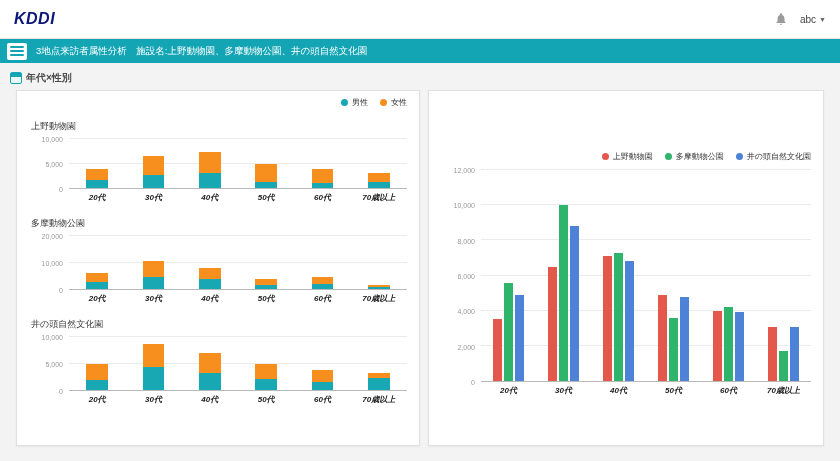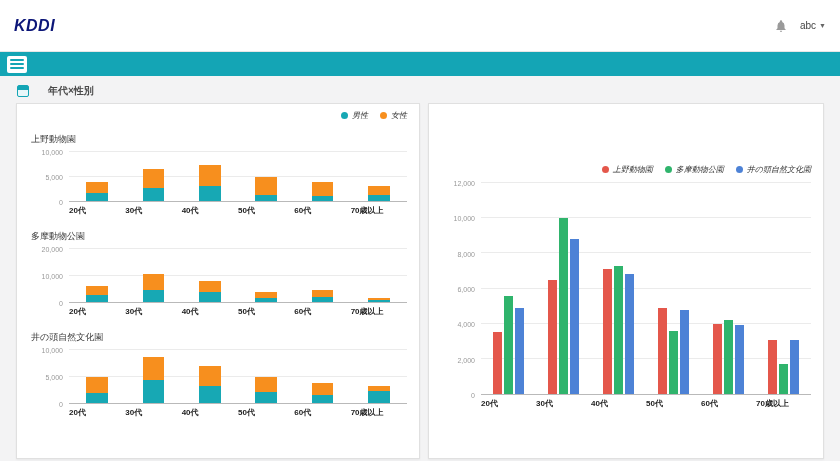--- a/index.html
+++ b/index.html
@@ -1,53 +1,53 @@
 <!DOCTYPE html>
 <html><head>
 <meta charset="utf-8">
 <style>
   * { box-sizing: border-box; margin: 0; padding: 0; }
   html,body { width: 840px; height: 461px; overflow: hidden; }
   body { background:#f3f3f4; font-family:"Liberation Sans", sans-serif; }
 
   
-  .header { height:52px; background:#fff; border-bottom:1px solid #e6e6e6;
+  .header { height:39px; background:#fff; border-bottom:1px solid #e6e6e6;
             display:flex; align-items:center; padding:0 14px; }
   .logo { display:flex; align-items:baseline; gap:5px; cursor:default; }
   .logo-kddi { font-size:16px; font-weight:bold; font-style:italic; color:#0c1678; letter-spacing:.5px; }
   .logo-product { font-size:15px; font-weight:bold; color:#0d2bb0; }
   .header-right { margin-left:auto; display:flex; align-items:center; gap:12px; }
   .bell { width:14px; height:14px; fill:#9a9a9a; cursor:pointer; }
   .user-menu { font-size:10px; color:#444; cursor:pointer; display:flex; align-items:center; gap:3px; }
   .caret { font-size:7px; color:#666; }
 
   
   .navbar { height:24px; background:#14a5b5; display:flex; align-items:center; padding:0 7px; gap:9px; }
   .hamburger { width:20px; height:17px; background:#fff; border-radius:2px;
                display:flex; flex-direction:column; justify-content:center; gap:2px;
                padding:0 3px; cursor:pointer; }
   .hamburger i { display:block; height:2px; background:#14a5b5; border-radius:1px; }
   .nav-title { color:#fff; font-size:9.5px; }
 
   
-  .section-row { display:flex; align-items:center; gap:19px; padding:8px 17px 5px; }
+  .section-row { display:flex; align-items:center; gap:4px; padding:8px 10px 5px; }
   .section-icon { width:12px; height:12px; border:1px solid #14a5b5; border-radius:2px;
                   background:#e8f7f9; position:relative; }
   .section-icon::before { content:""; position:absolute; left:0; right:0; top:0; height:4px;
                           background:#14a5b5; }
   .section-label { font-size:10px; font-weight:bold; color:#4a4a4a; }
 
   
   .panels { display:flex; gap:8px; padding:0 16px; }
   .panel { background:#fff; border:1px solid #e0e0e0; box-shadow:0 1px 2px rgba(0,0,0,.05); }
   .panel-left  { width:404px; height:356px; padding:6px 12px; }
   .panel-right { flex:1;      height:356px; padding:8px 12px; }
 
   
-  .legend { display:flex; justify-content:flex-end; align-items:flex-end; gap:12px;font-style:italic; }
+  .legend { display:flex; justify-content:flex-end; align-items:flex-end; gap:12px; }
   .legend-item { display:flex; align-items:center; gap:4px; font-size:8px; color:#333; cursor:pointer; }
   .dot { width:7px; height:7px; border-radius:50%; flex:none; }
 
   
   .radio-row { display:flex; align-items:center; gap:5px; font-size:9px; color:#333;
                margin-bottom:4px; cursor:pointer; width:max-content; }
   .radio-circle { width:10px; height:10px; border:1px solid #9a9a9a; border-radius:50%; background:#fff; flex:none; }
   .radio-row.selected .radio-circle { background:#2f72d9; border-color:#2f72d9; box-shadow:inset 0 0 0 1.5px #fff; }
   .radio-row.selected .radio-label { color:#2f72d9; }
 
@@ -58,21 +58,21 @@
   .yaxis { width:40px; position:relative; flex:none; }
   .ytick { position:absolute; right:6px; font-size:7px; color:#999; transform:translateY(50%); white-space:nowrap; }
   .plot { flex:1; position:relative; border-bottom:1px solid #b9b9b9; }
   .gridline { position:absolute; left:0; right:0; border-top:1px solid #ebebeb; }
   .bars { position:absolute; left:0; right:0; top:0; bottom:0; display:flex; }
   .cell { flex:1; display:flex; align-items:flex-end; justify-content:center; gap:2px; }
   .stackbar { width:38%; height:100%; display:flex; flex-direction:column; justify-content:flex-end; }
   .seg { width:100%; }
   .gbar { width:9px; }
   .xlabels { display:flex; margin-left:40px; }
-  .xcell { flex:1; text-align:left; font-size:8px; font-weight:bold; color:#222; padding-top:3px; }
+  .xcell { flex:1; text-align:center; font-size:8px; font-weight:bold; color:#222; padding-top:3px;font-style:italic; }
 
   .right-legend { margin-top:52px; }
   .right-chart-wrap { margin-top:8px; }
 </style>
 </head>
 <body>
 
 <div class="header">
   <div class="logo">
     <span class="logo-kddi">KDDI</span>
@@ -87,20 +87,21 @@
     </span>
   </div>
 </div>
 
 <div class="navbar">
   <div class="hamburger">
       <i></i>
       <i></i>
       <i></i>
     </div>
+  <div class="nav-title">3地点来訪者属性分析　施設名:上野動物園、多摩動物公園、井の頭自然文化園</div>
 </div>
 
 <div class="section-row">
   <div class="section-icon"></div>
   <div class="section-label">年代×性別</div>
 </div>
 
 <div class="panels">
 
   <div class="panel panel-left">

